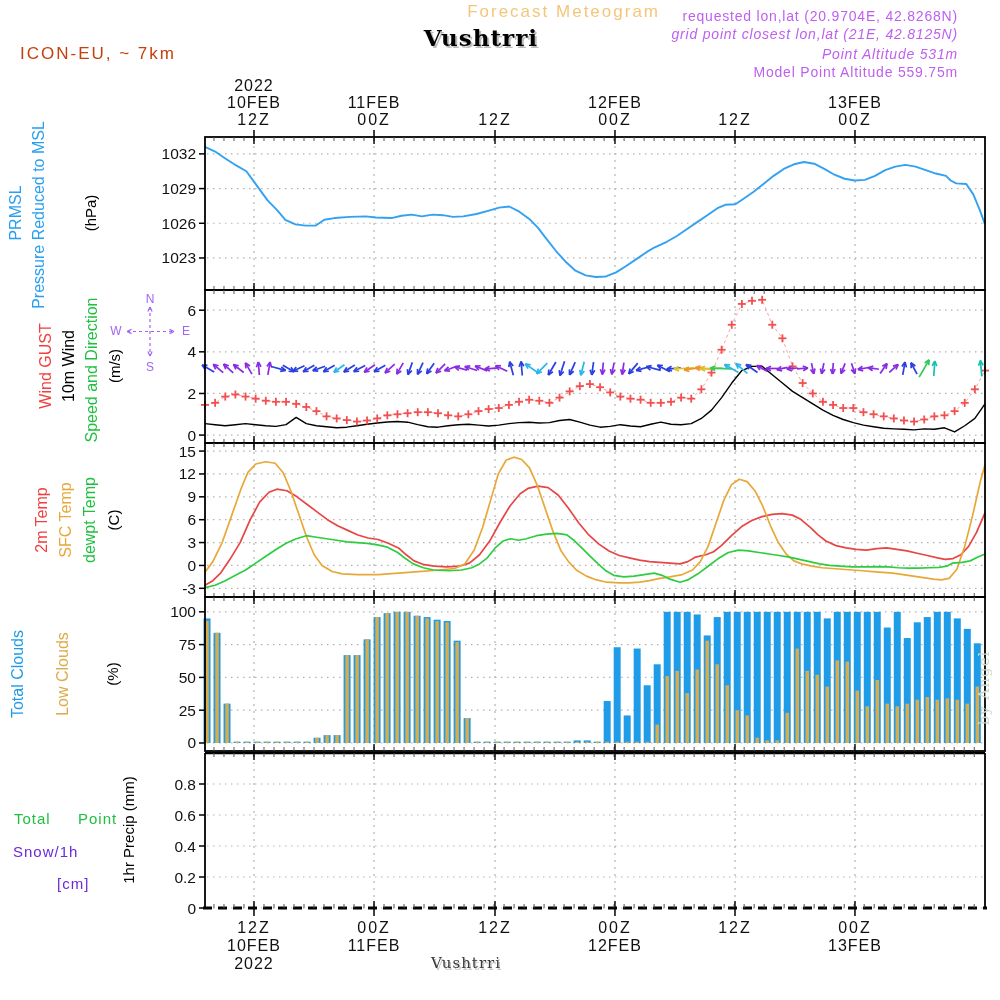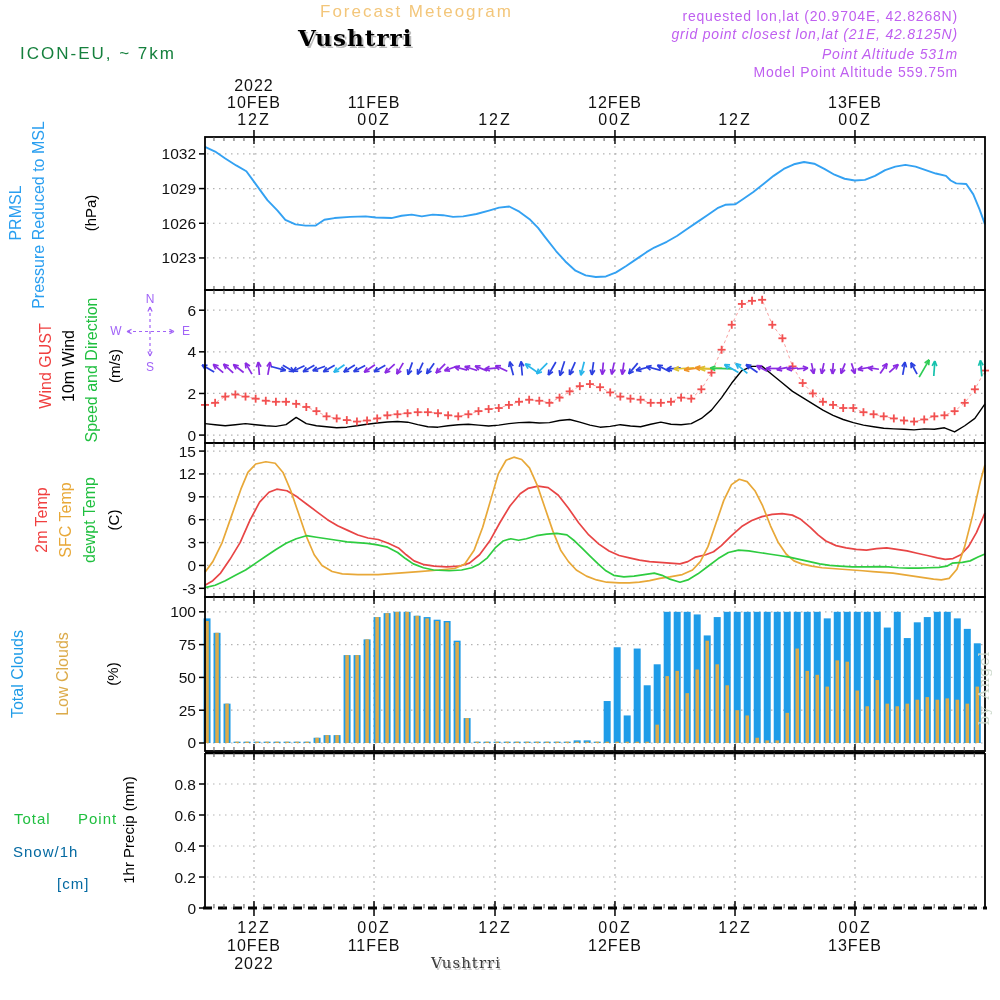--- a/index.html
+++ b/index.html
@@ -1,30 +1,30 @@
 <!DOCTYPE html>
 <html><head>
 <meta charset="utf-8">
 <style>
   html,body{margin:0;padding:0;background:#fff;}
   .canvas{position:relative;width:1000px;height:1000px;background:#fff;overflow:hidden;
           font-family:"Liberation Sans",sans-serif;}
   #plot{position:absolute;left:0;top:0;}
   .hlab,.vlab{position:absolute;white-space:nowrap;}
   .vlab{transform:translate(-50%,-50%) rotate(-90deg);}
-  .ctr{text-align:left;}
+  .ctr{text-align:right;}
   .rgt{text-align:left;}
   .title-fm{left:320px;top:2px;width:340px;font-size:17px;letter-spacing:2px;color:#f3c67a;}
   .station{left:298px;top:24px;width:240px;font-family:"DejaVu Serif",serif;font-weight:bold;
            font-size:23px;letter-spacing:1px;color:#000;text-shadow:2px 2px 0 #bdbdbd;}
   .pline{right:42px;font-size:14px;letter-spacing:.8px;color:#bf5ff0;}
-  .iconeu{left:20px;top:44px;font-size:17px;letter-spacing:2px;color:#15803d;}
+  .iconeu{left:20px;top:44px;font-size:17px;letter-spacing:2px;color:#c2410c;}
   .c-pblue{color:#2a9ff0;} .c-red{color:#f04040;} .c-green{color:#1fbf3f;}
   .c-orange{color:#e8a838;} .c-cblue{color:#1f9ce8;} .c-cor{color:#dcab4a;}
-  .c-snow{color:#0369a1;} .c-blk{color:#000;}
+  .c-snow{color:#6d28d9;} .c-blk{color:#000;}
   .s15{font-size:15px;} .s16{font-size:16px;}
   .ls1{letter-spacing:1px;}
   .watermark{left:984px;top:688px;transform:translate(-50%,-50%) rotate(-90deg);
              font-family:"DejaVu Serif",serif;font-size:15px;letter-spacing:1px;color:#ccd9cb;
              position:absolute;white-space:nowrap;}
   .footer-station{left:366px;top:954px;width:200px;text-align:center;
                   font-family:"DejaVu Serif",serif;font-size:15px;letter-spacing:1px;
                   color:#3a3a3a;text-shadow:1.5px 1.5px 0 #c6c6c6;}
   .compass-letter{position:absolute;font-size:12px;color:#a163f7;transform:translate(-50%,-50%);}
 </style>

